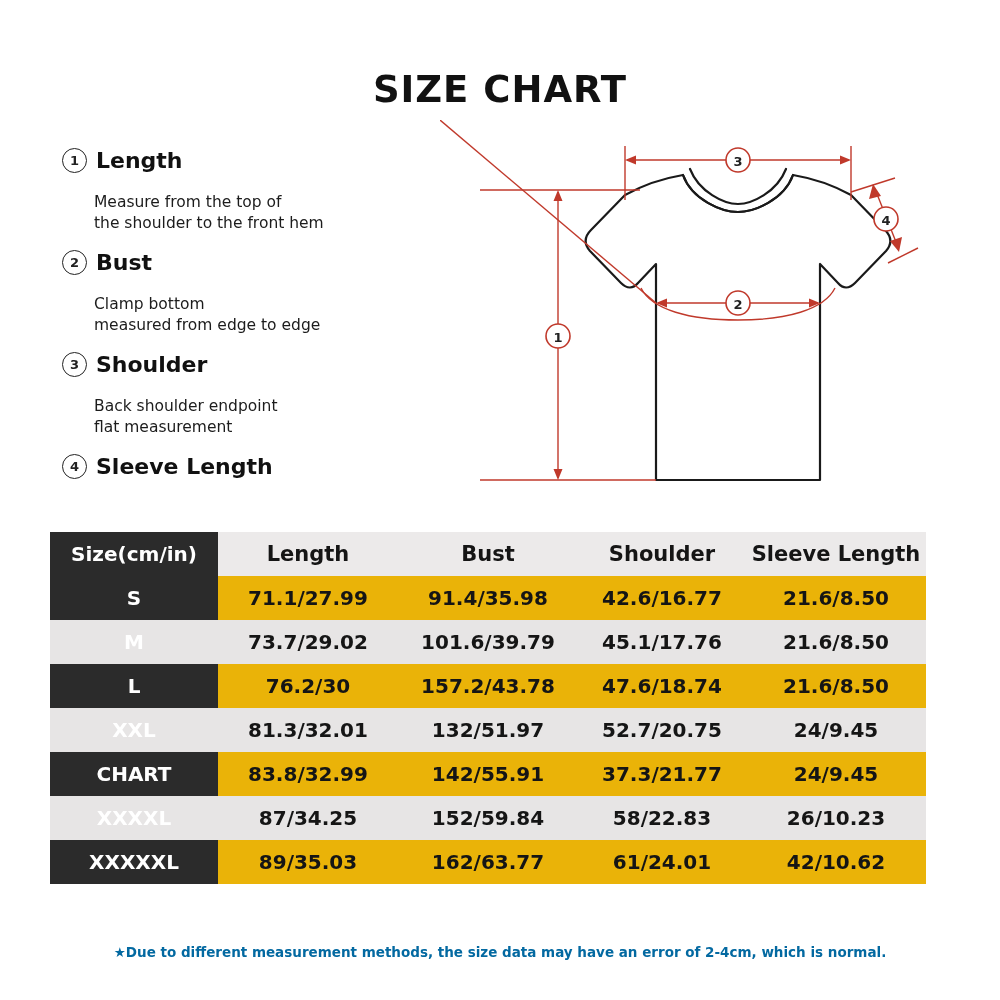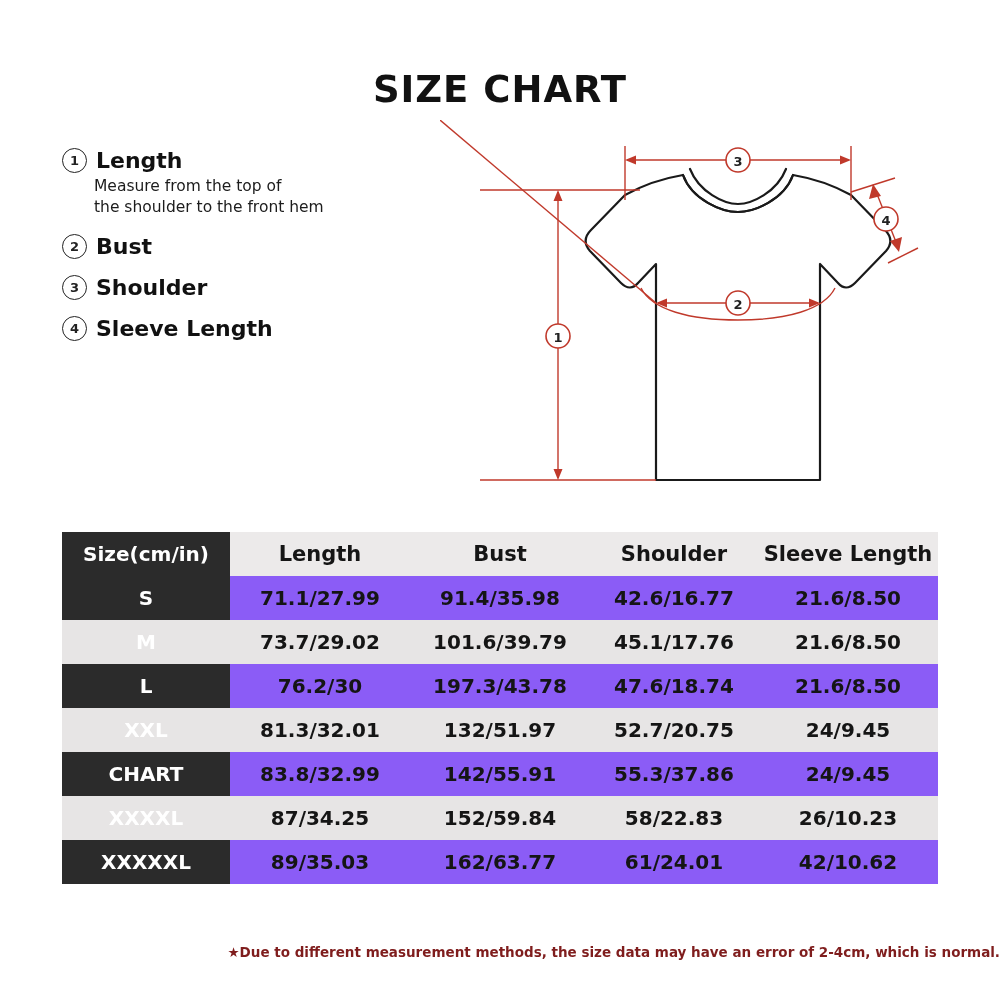--- a/index.html
+++ b/index.html
@@ -62,21 +62,21 @@
     font-weight: bold;
     color: #222;
     flex: 0 0 auto;
   }
   .legend-title {
     font-size: 22px;
     font-weight: bold;
     color: #111;
   }
   .legend-desc {
-    margin-top: 3px;
+    margin-top: 19px;
     margin-left: 32px;
     font-size: 15.5px;
     line-height: 1.35;
     color: #1c1c1c;
   }
 
   
   .illustration {
     position: absolute;
     top: 120px;
@@ -98,21 +98,21 @@
     font-weight: bold;
     fill: #222;
     text-anchor: middle;
     dominant-baseline: central;
   }
 
   
   .table-wrap {
     position: absolute;
     top: 532px;
-    left: 62px;
+    left: 50px;
     width: 876px;
     height: 408px;
   }
   table.size-table {
     border-collapse: collapse;
     width: 876px;
     table-layout: fixed;
   }
   table.size-table th,
   table.size-table td {
@@ -130,40 +130,40 @@
     color: #ffffff;
   }
   table.size-table thead th.size-head {
     font-size: 20px;
   }
   table.size-table thead th {
     background: #eceaea;
     font-size: 21px;
   }
   table.size-table tbody tr td {
-    background: #8b5cf6;
+    background: #eab308;
   }
   table.size-table tbody tr:nth-child(even) td {
     background: #e7e5e5;
   }
   col.c-size { width: 168px; }
   col.c-len  { width: 180px; }
   col.c-bust { width: 180px; }
   col.c-sho  { width: 168px; }
   col.c-slv  { width: 180px; }
 
   .footnote {
     position: absolute;
     top: 944px;
     left: 0;
     width: 1000px;
-    text-align: right;
+    text-align: center;
     font-size: 13.5px;
     font-weight: bold;
-    color: #7f1d1d;
+    color: #0369a1;
   }
 </style>
 </head>
 <body>
 
 <div class="page">
 
   <div class="title">SIZE CHART</div>
 
   <div class="legend">
@@ -175,27 +175,31 @@
       </div>
       <div class="legend-desc" style="white-space:pre-line">Measure from the top of
 the shoulder to the front hem</div>
     </div>
 
     <div class="legend-item">
       <div class="legend-head">
         <span class="num-circle">2</span>
         <span class="legend-title">Bust</span>
       </div>
+      <div class="legend-desc" style="white-space:pre-line">Clamp bottom
+measured from edge to edge</div>
     </div>
 
     <div class="legend-item">
       <div class="legend-head">
         <span class="num-circle">3</span>
         <span class="legend-title">Shoulder</span>
       </div>
+      <div class="legend-desc" style="white-space:pre-line">Back shoulder endpoint
+flat measurement</div>
     </div>
 
     <div class="legend-item">
       <div class="legend-head">
         <span class="num-circle">4</span>
         <span class="legend-title">Sleeve Length</span>
       </div>
     </div>
 
   </div>
@@ -301,36 +305,36 @@
         <tr>
           <td class="size-cell">M</td>
           <td>73.7/29.02</td>
           <td>101.6/39.79</td>
           <td>45.1/17.76</td>
           <td>21.6/8.50</td>
         </tr>
         <tr>
           <td class="size-cell">L</td>
           <td>76.2/30</td>
-          <td>197.3/43.78</td>
+          <td>157.2/43.78</td>
           <td>47.6/18.74</td>
           <td>21.6/8.50</td>
         </tr>
         <tr>
           <td class="size-cell">XXL</td>
           <td>81.3/32.01</td>
           <td>132/51.97</td>
           <td>52.7/20.75</td>
           <td>24/9.45</td>
         </tr>
         <tr>
           <td class="size-cell">CHART</td>
           <td>83.8/32.99</td>
           <td>142/55.91</td>
-          <td>55.3/37.86</td>
+          <td>37.3/21.77</td>
           <td>24/9.45</td>
         </tr>
         <tr>
           <td class="size-cell">XXXXL</td>
           <td>87/34.25</td>
           <td>152/59.84</td>
           <td>58/22.83</td>
           <td>26/10.23</td>
         </tr>
         <tr>

